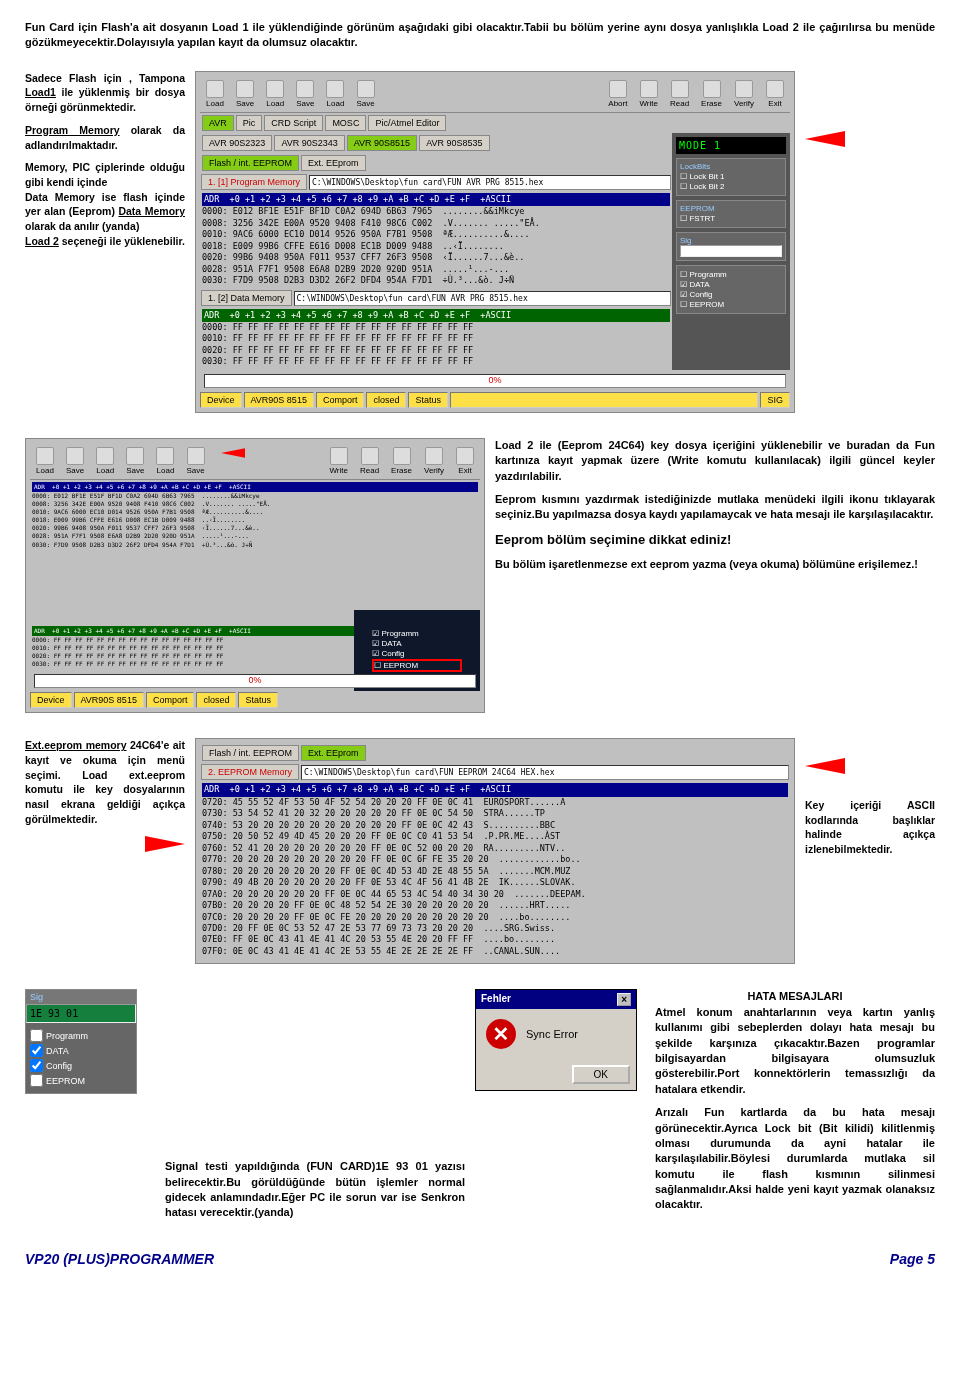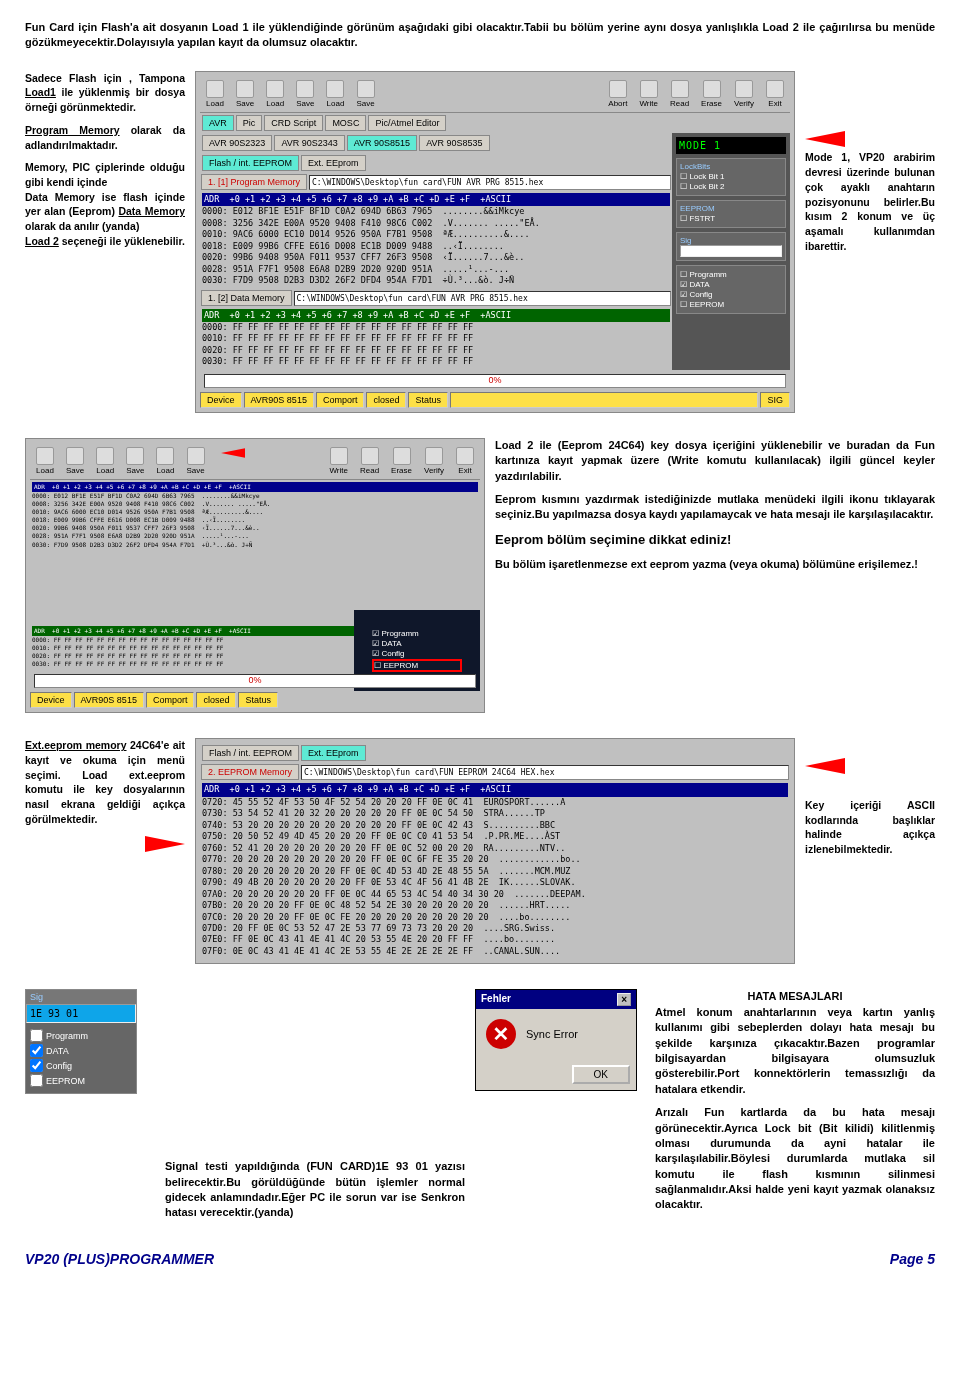--- a/index.html
+++ b/index.html
@@ -9,21 +9,21 @@
 .col-left{width:160px;font-size:10.5px;line-height:1.4;font-weight:bold;text-align:justify}
 .col-mid{flex:1}
 .col-right{width:130px;font-size:10.5px;line-height:1.4;font-weight:bold;text-align:justify}
 .u{text-decoration:underline}
 .screenshot{background:#c0c0c0;border:1px solid #888;padding:4px;font-size:9px}
 .toolbar{display:flex;gap:4px;padding:2px;border-bottom:1px solid #888}
 .tbtn{display:flex;flex-direction:column;align-items:center;gap:1px;padding:2px 4px;font-size:8px}
 .tbtn-icon{width:16px;height:16px;background:#ddd;border:1px solid #999;border-radius:2px}
 .tabs{display:flex;gap:2px;padding:2px;font-size:9px}
 .tab{padding:2px 6px;background:#d4d0c8;border:1px solid #888}
-.tab.active{background:#5eead4}
+.tab.active{background:#84cc16}
 .subtabs{display:flex;gap:2px;padding:2px;font-size:9px}
 .memrow{display:flex;align-items:flex-end;gap:2px;font-size:9px;padding:1px}
 .memlabel{padding:2px 6px;background:#d4d0c8;border:1px solid #888}
 .memlabel.red{color:#c00}
 .mempath{flex:1;padding:2px;background:#fff;border:1px inset #888;font-family:monospace;font-size:8px}
 .hex{background:#c0c0c0;font-family:monospace;font-size:8.5px;padding:2px;white-space:pre;line-height:1.35}
 .hexhdr{background:#00008b;color:#fff;padding:1px 2px}
 .hexhdr2{background:#006400;color:#fff;padding:1px 2px}
 .sidepanel{width:110px;background:#555;color:#fff;padding:4px;font-size:9px}
 .mode1{background:#000;color:#0f0;font-family:monospace;padding:3px;font-size:10px;letter-spacing:1px;margin-bottom:4px}
@@ -33,21 +33,21 @@
 .progress{background:#fff;border:1px inset #888;height:12px;margin:4px;position:relative}
 .progress-txt{position:absolute;width:100%;text-align:center;color:#c00;font-size:9px}
 .status{display:flex;gap:2px;font-size:9px}
 .status>div{padding:2px 6px;border:1px inset #ccc;background:#fde047}
 .arrow-red{width:0;height:0;border-left:40px solid red;border-top:8px solid transparent;border-bottom:8px solid transparent;display:inline-block}
 .arrow-red-l{width:0;height:0;border-right:40px solid red;border-top:8px solid transparent;border-bottom:8px solid transparent;display:inline-block}
 .flex{display:flex}
 .small-ss{background:#c0c0c0;border:1px solid #888;font-size:9px}
 .sigbox{background:#666;border:1px solid #888;width:110px;font-size:10px}
 .sigbox .hdr{background:#777;color:#9cf;padding:2px 4px;font-size:9px}
-.sigbox .val{background:#0ea5e9;color:#000;padding:3px;font-family:monospace;border:1px inset}
+.sigbox .val{background:#15803d;color:#000;padding:3px;font-family:monospace;border:1px inset}
 .sigbox .chks{padding:4px;color:#fff}
 .sigchk{margin:2px 0;display:flex;align-items:center;gap:3px;font-size:9px}
 .sigchk input{margin:0}
 .fehler{background:#d4d0c8;border:1px solid #000;width:160px}
 .fehler-title{background:#000080;color:#fff;padding:3px 5px;display:flex;justify-content:space-between;font-size:10px;font-weight:bold}
 .fehler-body{padding:10px;display:flex;align-items:center;gap:10px}
 .err-icon{width:30px;height:30px;background:#c00;border-radius:50%;display:flex;align-items:center;justify-content:center;color:#fff;font-size:20px;font-weight:bold}
 .fehler-btn{display:flex;justify-content:flex-end;padding:6px}
 .okbtn{padding:2px 20px;background:#d4d0c8;border:2px outset #fff;font-size:10px}
 .footer{display:flex;justify-content:space-between;color:#00008b;font-weight:bold;font-style:italic;margin-top:30px;font-size:14px}
@@ -194,21 +194,20 @@
           <div>Comport</div>
             <div>closed</div>
           <div>Status</div>
             <div style="flex:1"></div>
             <div>SIG</div>
         </div>
       </div>
     </div>
     <div class="col-right">
       <div style="margin-top:60px"><span class="arrow-red-l"></span></div>
-      <div>Mode 1, VP20 arabirim devresi üzerinde bulunan çok ayaklı anahtarın pozisyonunu belirler.Bu kısım 2 konum ve üç aşamalı kullanımdan ibarettir.</div>
     </div>
   </div>
 
   <div class="row">
     <div style="width:460px">
       <div class="screenshot small-ss" style="font-size:7px">
         <div class="toolbar">
           <div class="tbtn">
               <div class="tbtn-icon"></div>
               <span>Load</span>

